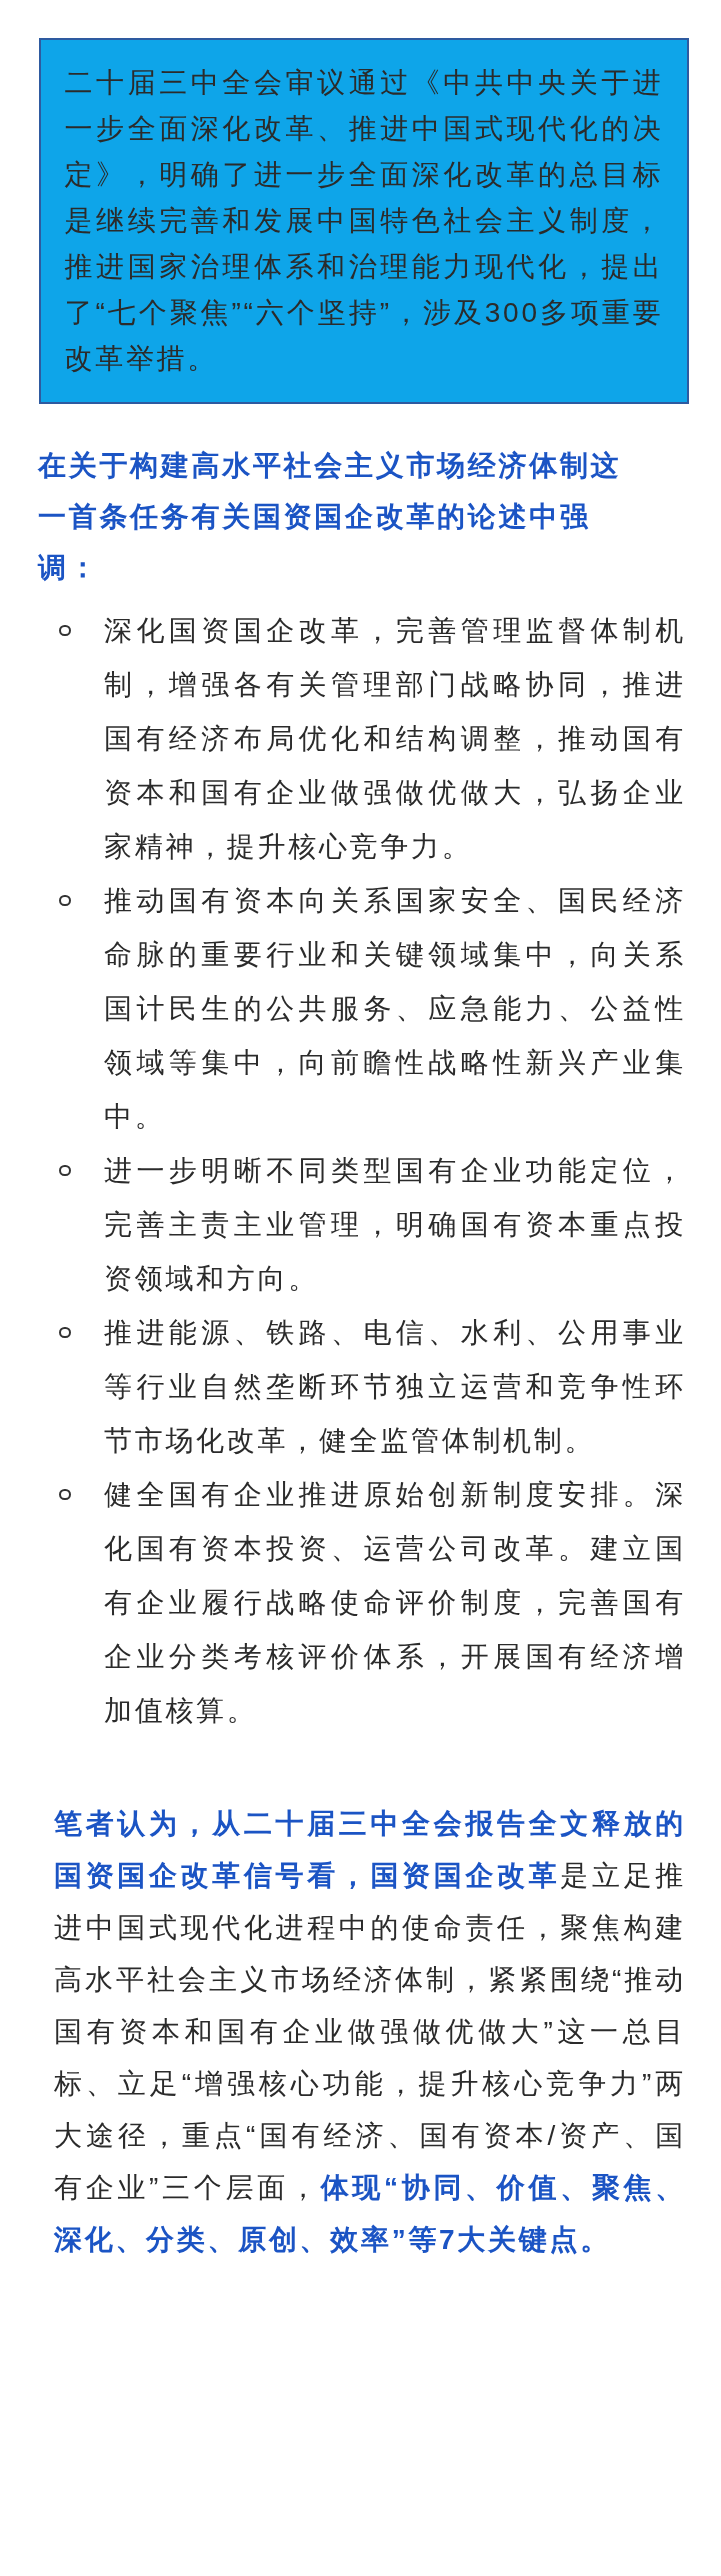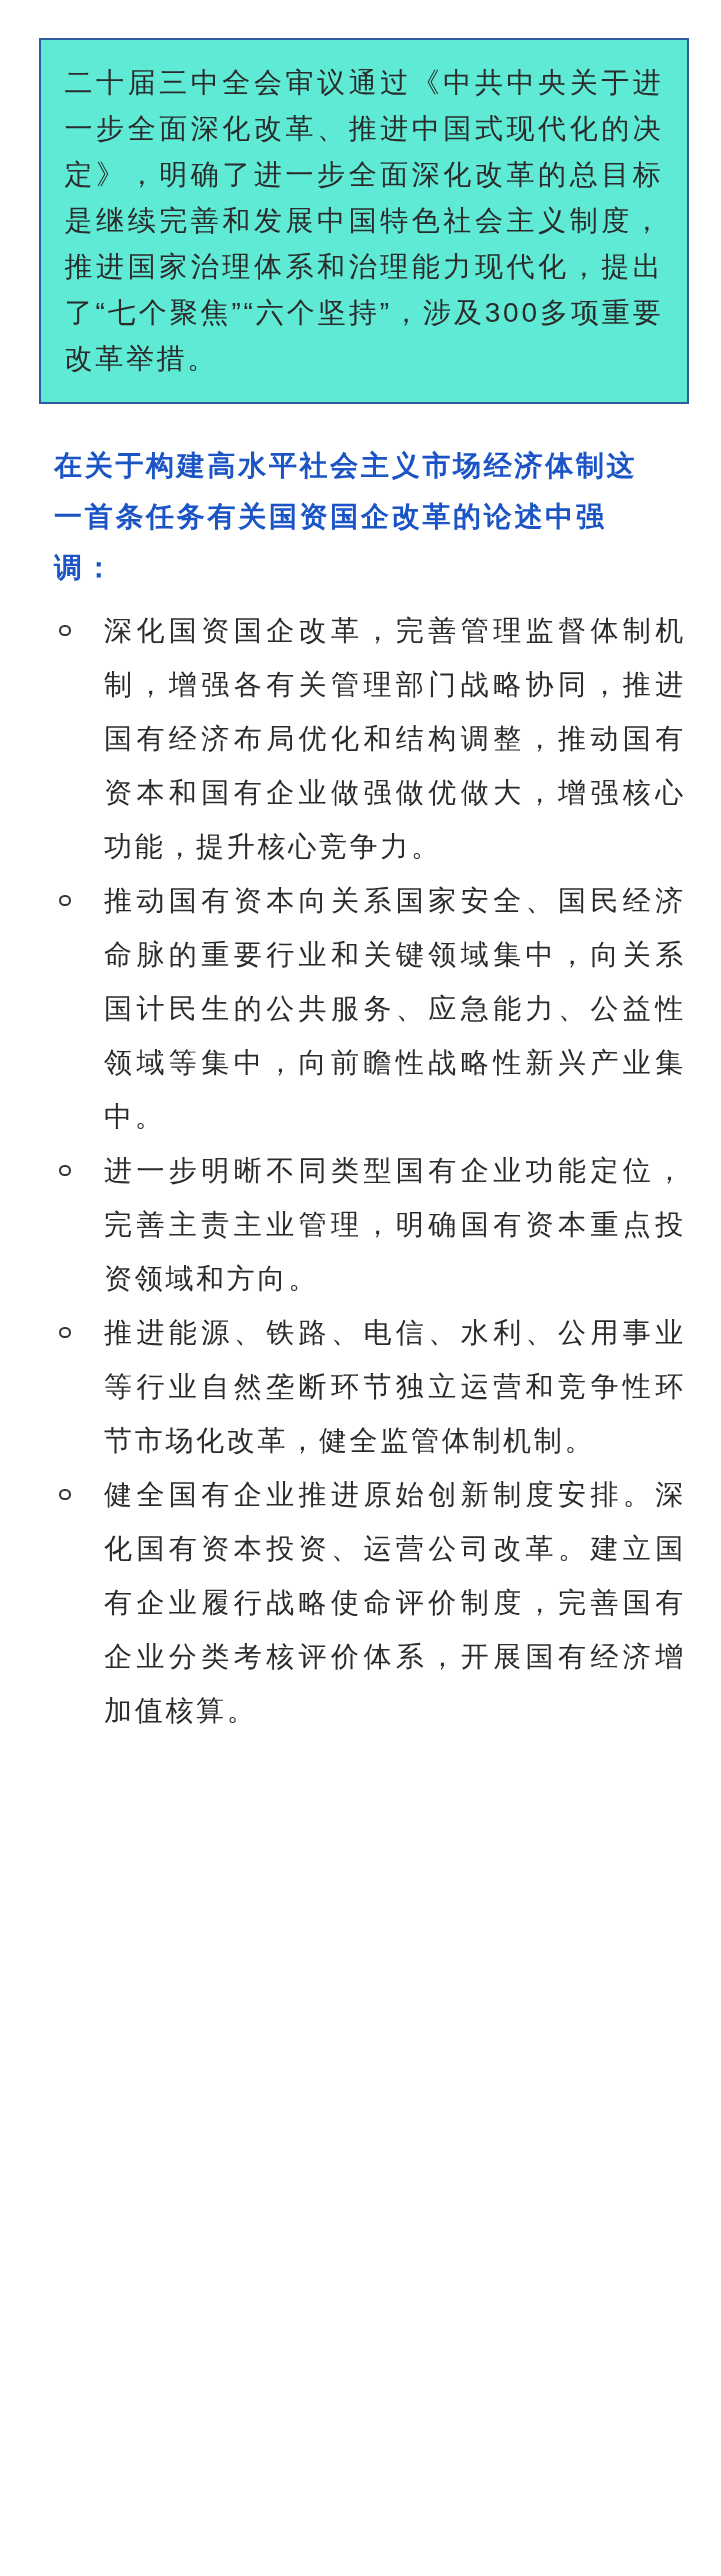--- a/index.html
+++ b/index.html
@@ -19,33 +19,33 @@
     min-height:2576px;
     background:var(--bg);
     padding-bottom:60px;
     overflow:hidden;
   }
   
   .intro-box{
     margin:38px 33px 0 39px;
     border:2.7px solid var(--border);
     padding:20px 23.5px;
-    background:#5eead4;
+    background:#0ea5e9;
   }
   .intro-box p{
     margin:0;
     font-size:28px;
     line-height:46px;
     letter-spacing:2.7px;
     color:var(--ink);
     text-align:justify;
   }
   
   .section-heading{
-    margin:36px 81px 0 54px;
+    margin:36px 81px 0 38px;
     font-size:28px;
     line-height:51px;
     letter-spacing:2.7px;
     font-weight:700;
     color:var(--blue);
   }
   
   .bullet-list{
     margin:10.8px 36px 0 54px;
   }
@@ -85,22 +85,23 @@
 
 <div class="page">
 
   <div class="intro-box">
     <p>二十届三中全会审议通过《中共中央关于进一步全面深化改革、推进中国式现代化的决定》，明确了进一步全面深化改革的总目标是继续完善和发展中国特色社会主义制度，推进国家治理体系和治理能力现代化，提出了“七个聚焦”“六个坚持”，涉及300多项重要改革举措。</p>
   </div>
 
   <div class="section-heading">在关于构建高水平社会主义市场经济体制这一首条任务有关国资国企改革的论述中强调：</div>
 
   <div class="bullet-list">
-      <div class="bullet-item"><span class="bullet-marker"></span><span class="bullet-text">深化国资国企改革，完善管理监督体制机制，增强各有关管理部门战略协同，推进国有经济布局优化和结构调整，推动国有资本和国有企业做强做优做大，增强核心功能，提升核心竞争力。</span></div>
+      <div class="bullet-item"><span class="bullet-marker"></span><span class="bullet-text">深化国资国企改革，完善管理监督体制机制，增强各有关管理部门战略协同，推进国有经济布局优化和结构调整，推动国有资本和国有企业做强做优做大，弘扬企业家精神，提升核心竞争力。</span></div>
       <div class="bullet-item"><span class="bullet-marker"></span><span class="bullet-text">推动国有资本向关系国家安全、国民经济命脉的重要行业和关键领域集中，向关系国计民生的公共服务、应急能力、公益性领域等集中，向前瞻性战略性新兴产业集中。</span></div>
       <div class="bullet-item"><span class="bullet-marker"></span><span class="bullet-text">进一步明晰不同类型国有企业功能定位，完善主责主业管理，明确国有资本重点投资领域和方向。</span></div>
       <div class="bullet-item"><span class="bullet-marker"></span><span class="bullet-text">推进能源、铁路、电信、水利、公用事业等行业自然垄断环节独立运营和竞争性环节市场化改革，健全监管体制机制。</span></div>
       <div class="bullet-item"><span class="bullet-marker"></span><span class="bullet-text">健全国有企业推进原始创新制度安排。深化国有资本投资、运营公司改革。建立国有企业履行战略使命评价制度，完善国有企业分类考核评价体系，开展国有经济增加值核算。</span></div>
     </div>
 
+  <div class="closing-paragraph"><span class="seg seg-blue">笔者认为，从二十届三中全会报告全文释放的国资国企改革信号看，国资国企改革</span><span class="seg">是立足推进中国式现代化进程中的使命责任，聚焦构建高水平社会主义市场经济体制，紧紧围绕“推动国有资本和国有企业做强做优做大”这一总目标、立足“增强核心功能，提升核心竞争力”两大途径，重点“国有经济、国有资本/资产、国有企业”三个层面，</span><span class="seg seg-blue">体现“协同、价值、聚焦、深化、分类、原创、效率”等7大关键点。</span></div>
 
 </div>
 
 
 </body></html>

